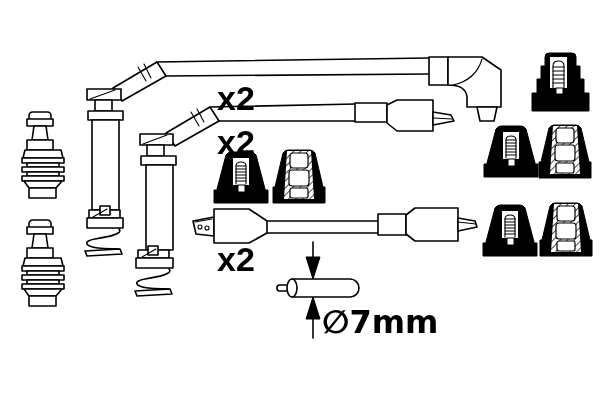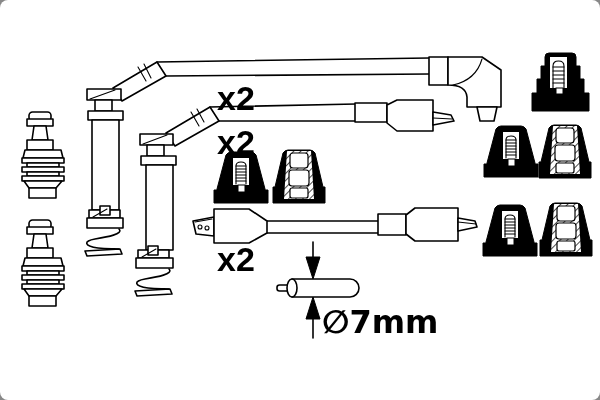--- a/index.html
+++ b/index.html
@@ -1,18 +1,18 @@
 <!DOCTYPE html>
 <html><head>
 <meta charset="utf-8">
 <style>
   html,body{margin:0;padding:0;background:#888;}
   .stage{
     position:relative;width:600px;height:400px;background:#fff;
-    overflow:hidden;font-family:"Liberation Sans",sans-serif;border-radius:8px;
+    overflow:hidden;font-family:"Liberation Sans",sans-serif;
   }
   .stage svg{position:absolute;left:0;top:0;}
   .ln{fill:none;stroke:#000;stroke-width:1.6;stroke-linejoin:round;stroke-linecap:round;}
   .wh{fill:#fff;stroke:#000;stroke-width:1.6;stroke-linejoin:round;}
   .bk{fill:#000;stroke:#000;stroke-width:1;stroke-linejoin:round;}
   .thin{fill:none;stroke:#000;stroke-width:1.1;stroke-linecap:round;}
   .lbl{font-family:"Liberation Sans",sans-serif;font-weight:700;font-size:34px;fill:#000;}
   .dia{font-family:"DejaVu Sans",sans-serif;font-weight:700;font-size:32px;fill:#000;}
 </style>
 </head>

